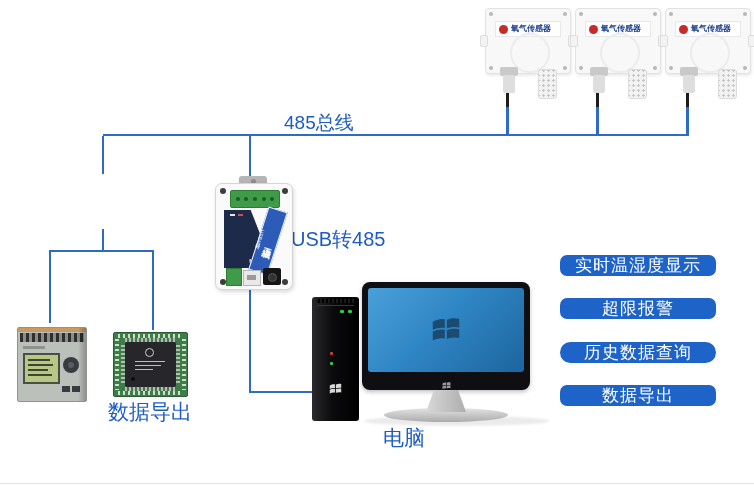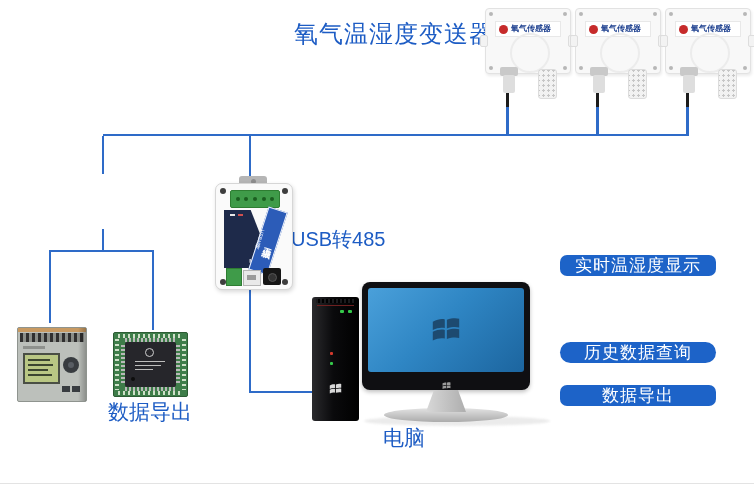--- a/index.html
+++ b/index.html
@@ -123,21 +123,21 @@
   <symbol id="winflag" viewBox="0 0 100 100">
     <path d="M6,26 C22,17 36,15 46,18 L46,47 C36,44 22,45 6,53 Z"></path>
     <path d="M53,19 C68,14 83,13 94,16 L94,45 C83,42 68,43 53,48 Z"></path>
     <path d="M6,59 C22,51 36,50 46,53 L46,82 C36,79 22,80 6,88 Z"></path>
     <path d="M53,54 C68,49 83,48 94,51 L94,80 C83,77 68,78 53,83 Z"></path>
   </symbol>
 </svg>
 
 <div class="stage">
 
-  <div class="abs blue-text title">氧气温湿度变送器</div>
+  <div class="abs blue-text bus-label">485总线</div>
   <div class="abs blue-text usb-label">USB转485</div>
   <div class="abs blue-text mcu-label">数据导出</div>
   <div class="abs blue-text pc-label">电脑</div>
 
   <div class="abs line" style="left:103px;top:134px;width:586px;height:2px;"></div>
   <div class="abs line" style="left:102px;top:136px;width:2px;height:38px;"></div>
   <div class="abs line" style="left:102px;top:229px;width:2px;height:22px;"></div>
   <div class="abs line" style="left:49px;top:250px;width:105px;height:2px;"></div>
   <div class="abs line" style="left:49px;top:250px;width:2px;height:73px;"></div>
   <div class="abs line" style="left:152px;top:250px;width:2px;height:80px;"></div>
@@ -292,17 +292,18 @@
             <use href="#winflag"></use>
           </svg>
       </span>
     </div>
     <div class="mon-shadow"></div>
     <div class="mon-base"></div>
     <div class="mon-neck"></div>
   </div>
 
   <div class="abs pill btn" style="top:255px;">实时温湿度显示</div>
+  <div class="abs pill btn" style="top:298px;">超限报警</div>
   <div class="abs pill btn" style="top:342px;border-radius:13px;">历史数据查询</div>
   <div class="abs pill btn" style="top:385px;">数据导出</div>
 
   <div class="abs bottom-line"></div>
 </div>
 
 </body></html>

